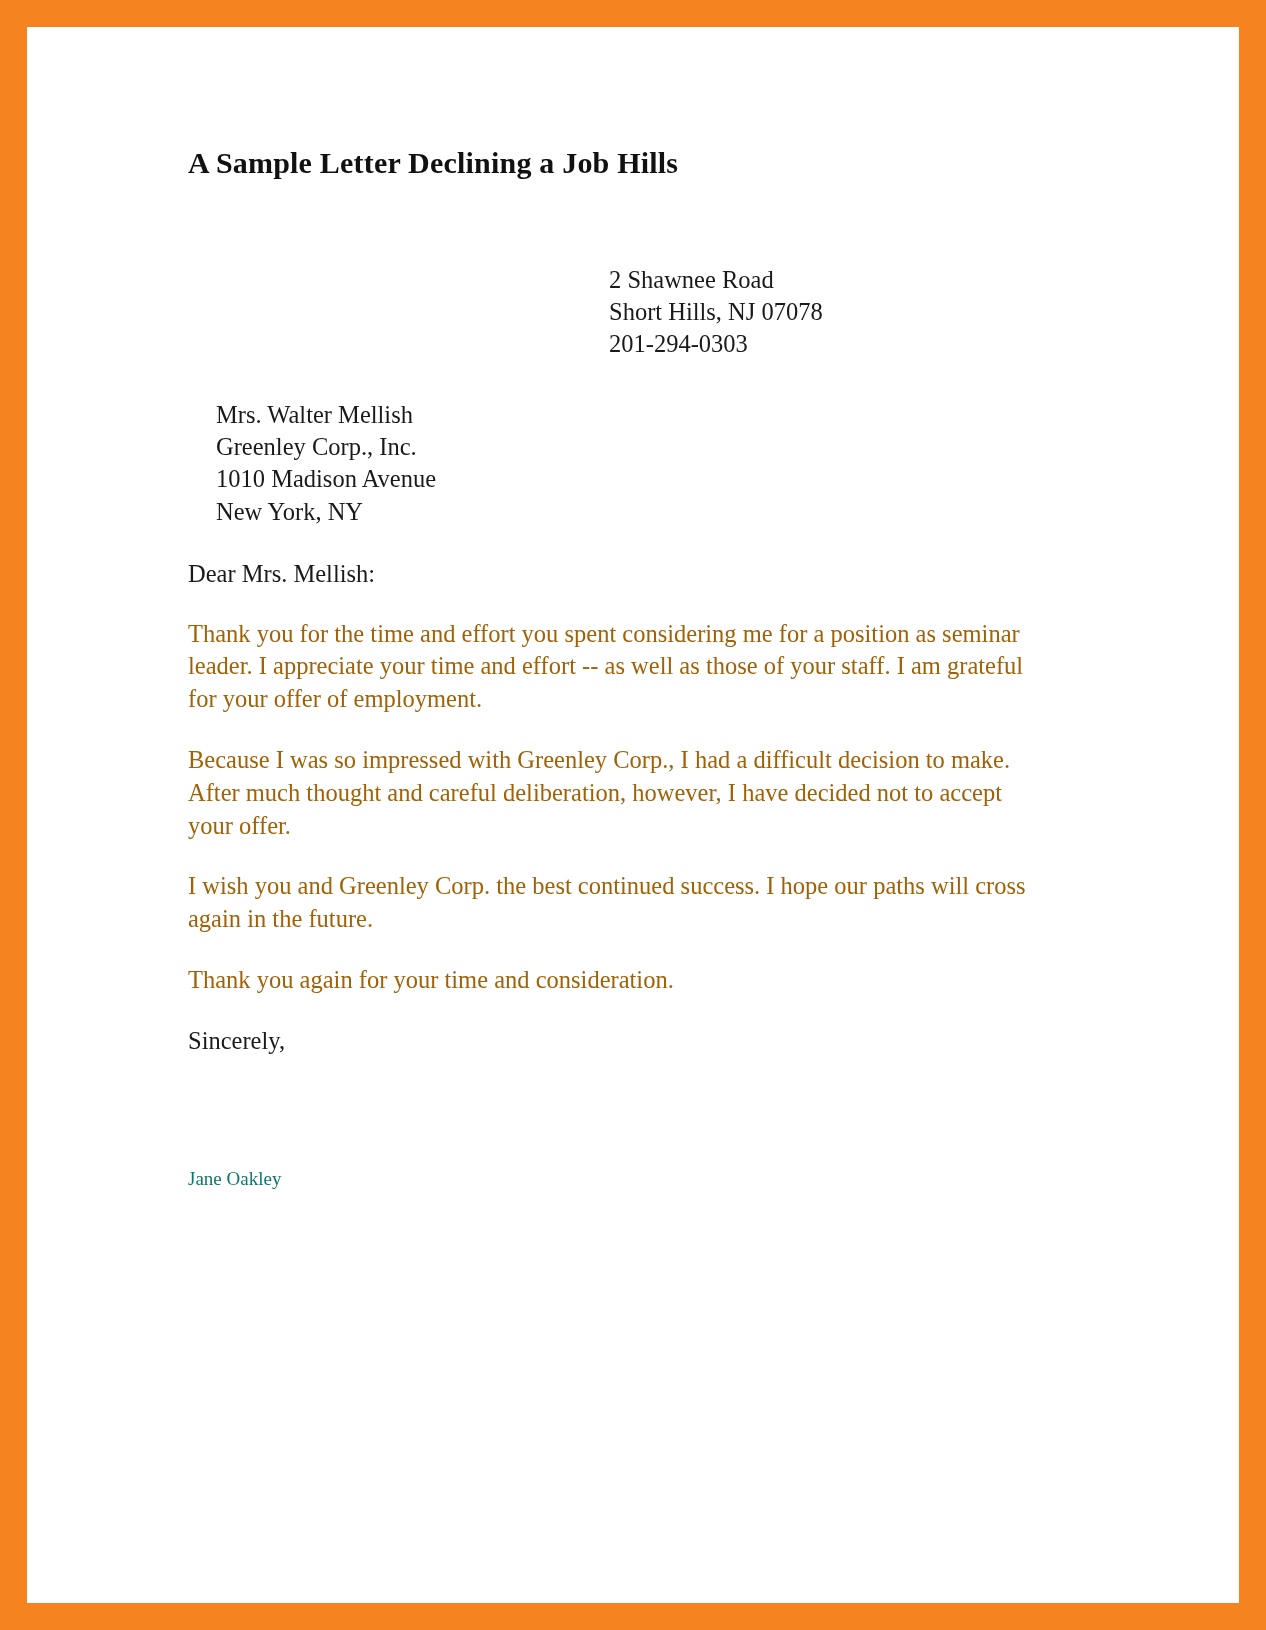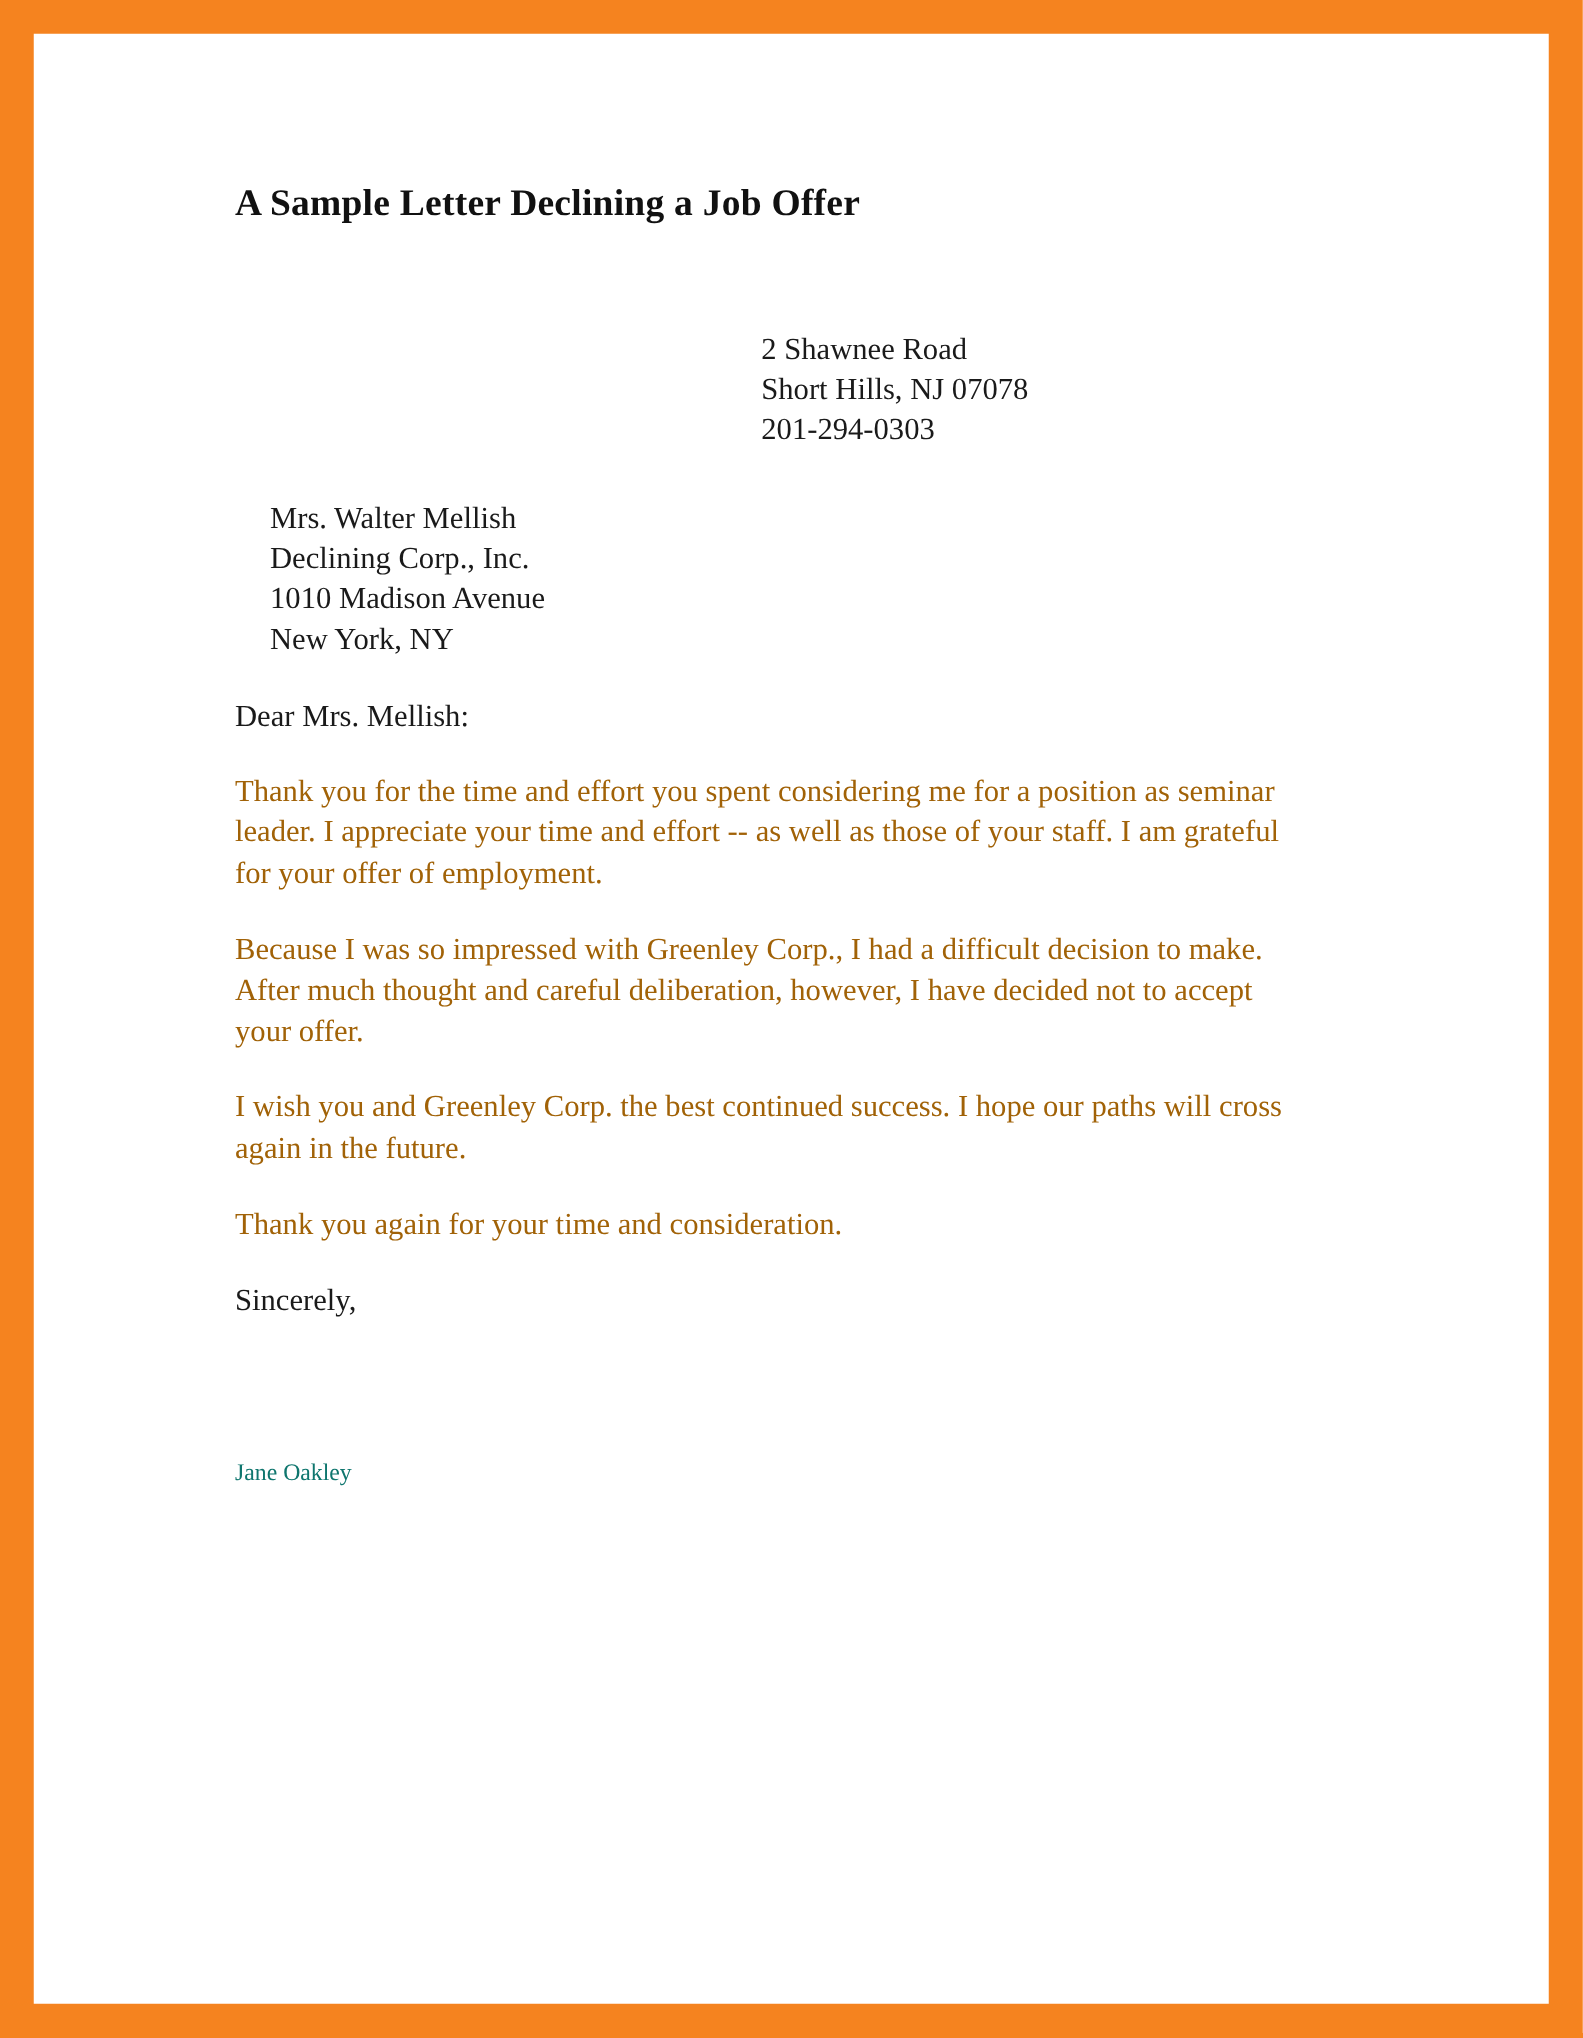--- a/index.html
+++ b/index.html
@@ -95,31 +95,31 @@
     color: #0f766e;
   }
 </style>
 </head>
 <body>
 
 <div class="page-frame">
   <div class="page-sheet">
     <div class="letter">
 
-      <h1 class="letter-title">A Sample Letter Declining a Job Offer</h1>
+      <h1 class="letter-title">A Sample Letter Declining a Job Hills</h1>
 
       <div class="return-address">
         <span class="addr-line">2 Shawnee Road</span>
         <span class="addr-line">Short Hills, NJ 07078</span>
         <span class="addr-line">201-294-0303</span>
       </div>
 
       <div class="recipient-address">
         <span class="addr-line">Mrs. Walter Mellish</span>
-        <span class="addr-line">Declining Corp., Inc.</span>
+        <span class="addr-line">Greenley Corp., Inc.</span>
         <span class="addr-line">1010 Madison Avenue</span>
         <span class="addr-line">New York, NY</span>
       </div>
 
       <div class="salutation">Dear Mrs. Mellish:</div>
 
       <p class="body-paragraph">Thank you for the time and effort you spent considering me for a position as seminar leader. I appreciate your time and effort -- as well as those of your staff. I am grateful for your offer of employment.</p>
 
       <p class="body-paragraph">Because I was so impressed with Greenley Corp., I had a difficult decision to make. After much thought and careful deliberation, however, I have decided not to accept your offer.</p>
 

